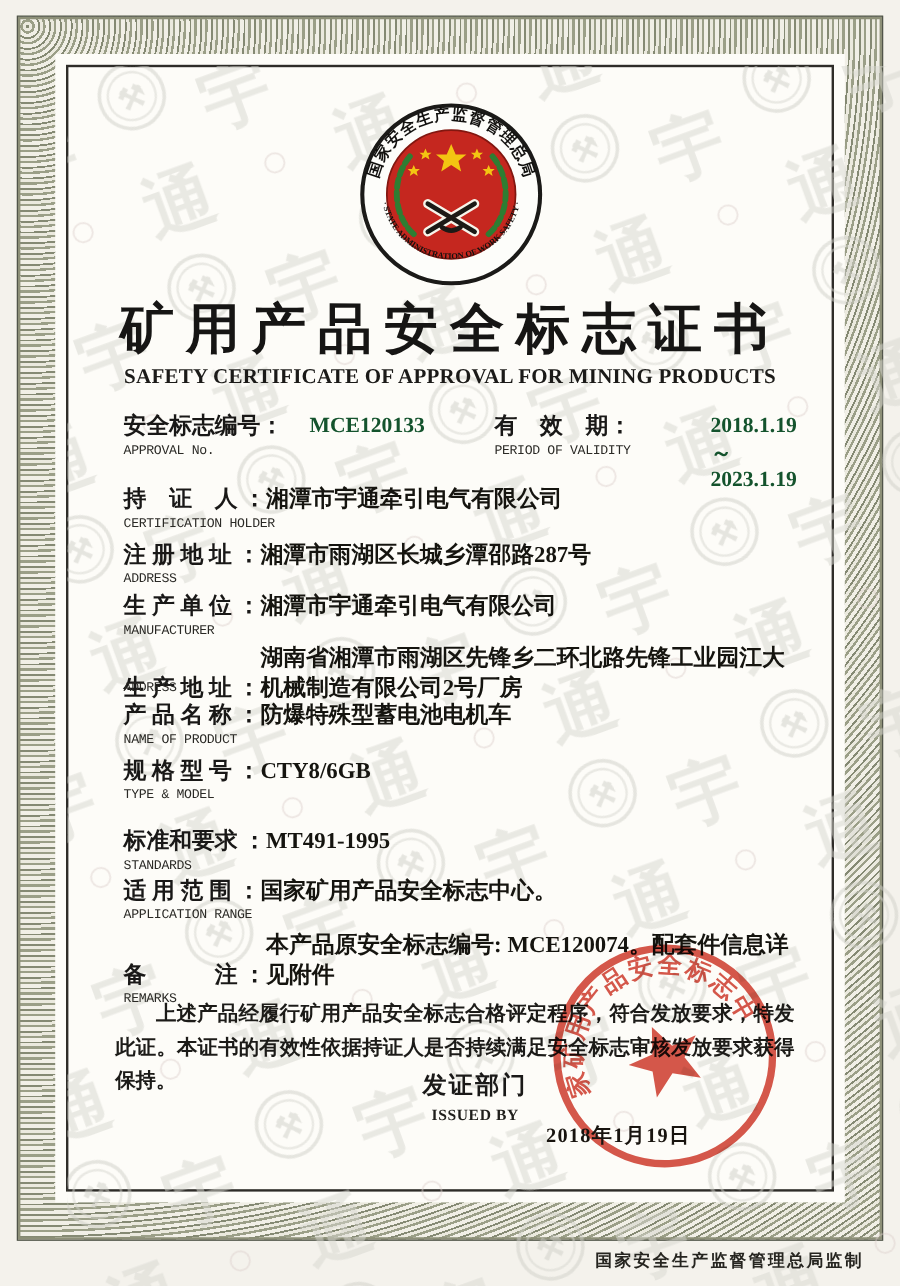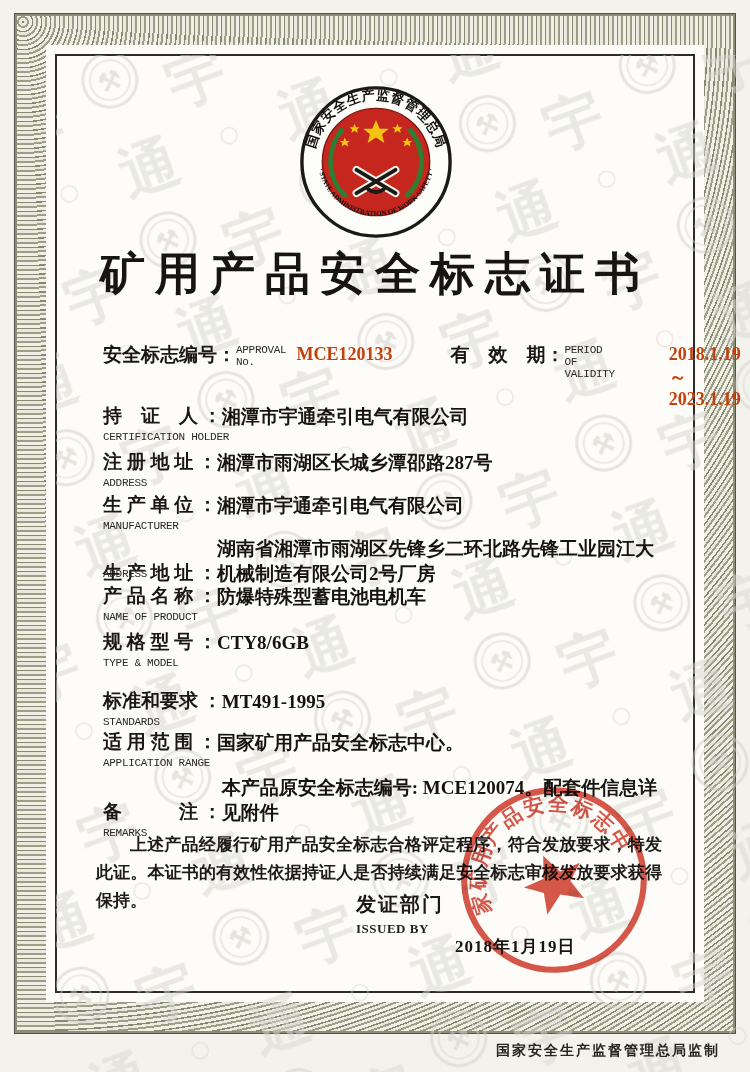--- a/index.html
+++ b/index.html
@@ -31,33 +31,33 @@
     font-size:45px; font-weight:bold; letter-spacing:10px; color:#161514; }
   .title-en { left:0; width:750px; top:303px; text-align:center;
     font-size:17.5px; font-weight:bold; color:#1b1a18; letter-spacing:.2px; }
 
   .zh-label { font-size:19px; font-weight:bold; color:#191817; white-space:nowrap; }
   .zh-value { font-size:19px; font-weight:bold; color:#15140f; }
   .en-label { font-family:"Liberation Mono","DejaVu Sans Mono",monospace; font-size:11px; color:#2a2925; letter-spacing:-.3px; margin-top:2px; }
 
   .top-fields { left:103px; top:342px; width:560px; display:flex; }
   .tf-group { display:flex; align-items:flex-start; }
-  .tf-col { display:flex; flex-direction:row; }
-  .tf-value { font-size:18px; font-weight:bold; margin-left:10px; margin-top:2px; color:#c2410c; }
+  .tf-col { display:flex; flex-direction:column; }
+  .tf-value { font-size:18px; font-weight:bold; margin-left:22px; margin-top:2px; color:#14532d; }
   .tf-right { margin-left:58px;gap:44px; }
 
   .frow { left:103px; width:556px; }
   .frow .line1 { display:flex; align-items:flex-end; }
   .frow .zh-label { flex:none; }
   .frow .zh-value { flex:1 1 auto; line-height:25px; }
 
   .declaration { left:96px; top:831px; width:566px; font-size:17px; font-weight:bold;
     color:#1c1b18; line-height:28px; text-indent:34px; text-align:justify; }
 
-  .issued { left:356px; top:891px; width:120px; text-align:left; }
+  .issued { left:336px; top:891px; width:120px; text-align:center; }
   .issued .zh { font-size:20px; font-weight:bold; letter-spacing:2px; color:#1a1918; }
   .issued .en { font-size:13px; font-weight:bold; color:#201f1c; margin-top:3px; letter-spacing:.5px; }
 
   .issue-date { left:455px; top:935px; width:140px; font-size:17px; font-weight:bold; color:#18140f; letter-spacing:1px; }
 
   .stamp-wrap { left:452px; top:778px; width:204px; height:204px; opacity:.85; mix-blend-mode:multiply; }
 
   .footer-line { left:0; right:30px; top:1042px; text-align:right;
     font-size:14px; font-weight:bold; color:#262520; letter-spacing:2px; }
 </style>
@@ -126,20 +126,21 @@
 
         <g>
           <path d="M60,88 L100,112 M100,88 L60,112" stroke="#f6f4ea" stroke-width="8" stroke-linecap="round" fill="none"></path>
           <path d="M60,88 L100,112 M100,88 L60,112" stroke="#1c1a16" stroke-width="4" stroke-linecap="round" fill="none"></path>
           <path d="M72,108 q8,6 16,0" stroke="#1c1a16" stroke-width="4" fill="none" stroke-linecap="round"></path>
         </g>
       </svg>
     </div>
 
     <div class="abs title-zh">矿用产品安全标志证书</div>
+    <div class="abs title-en">SAFETY CERTIFICATE OF APPROVAL FOR MINING PRODUCTS</div>
 
     <div class="abs top-fields">
       <div class="tf-group">
         <div class="tf-col">
           <span class="zh-label">安全标志编号：</span>
           <span class="en-label">APPROVAL No.</span>
         </div>
         <span class="tf-value">MCE120133</span>
       </div>
       <div class="tf-group tf-right">

